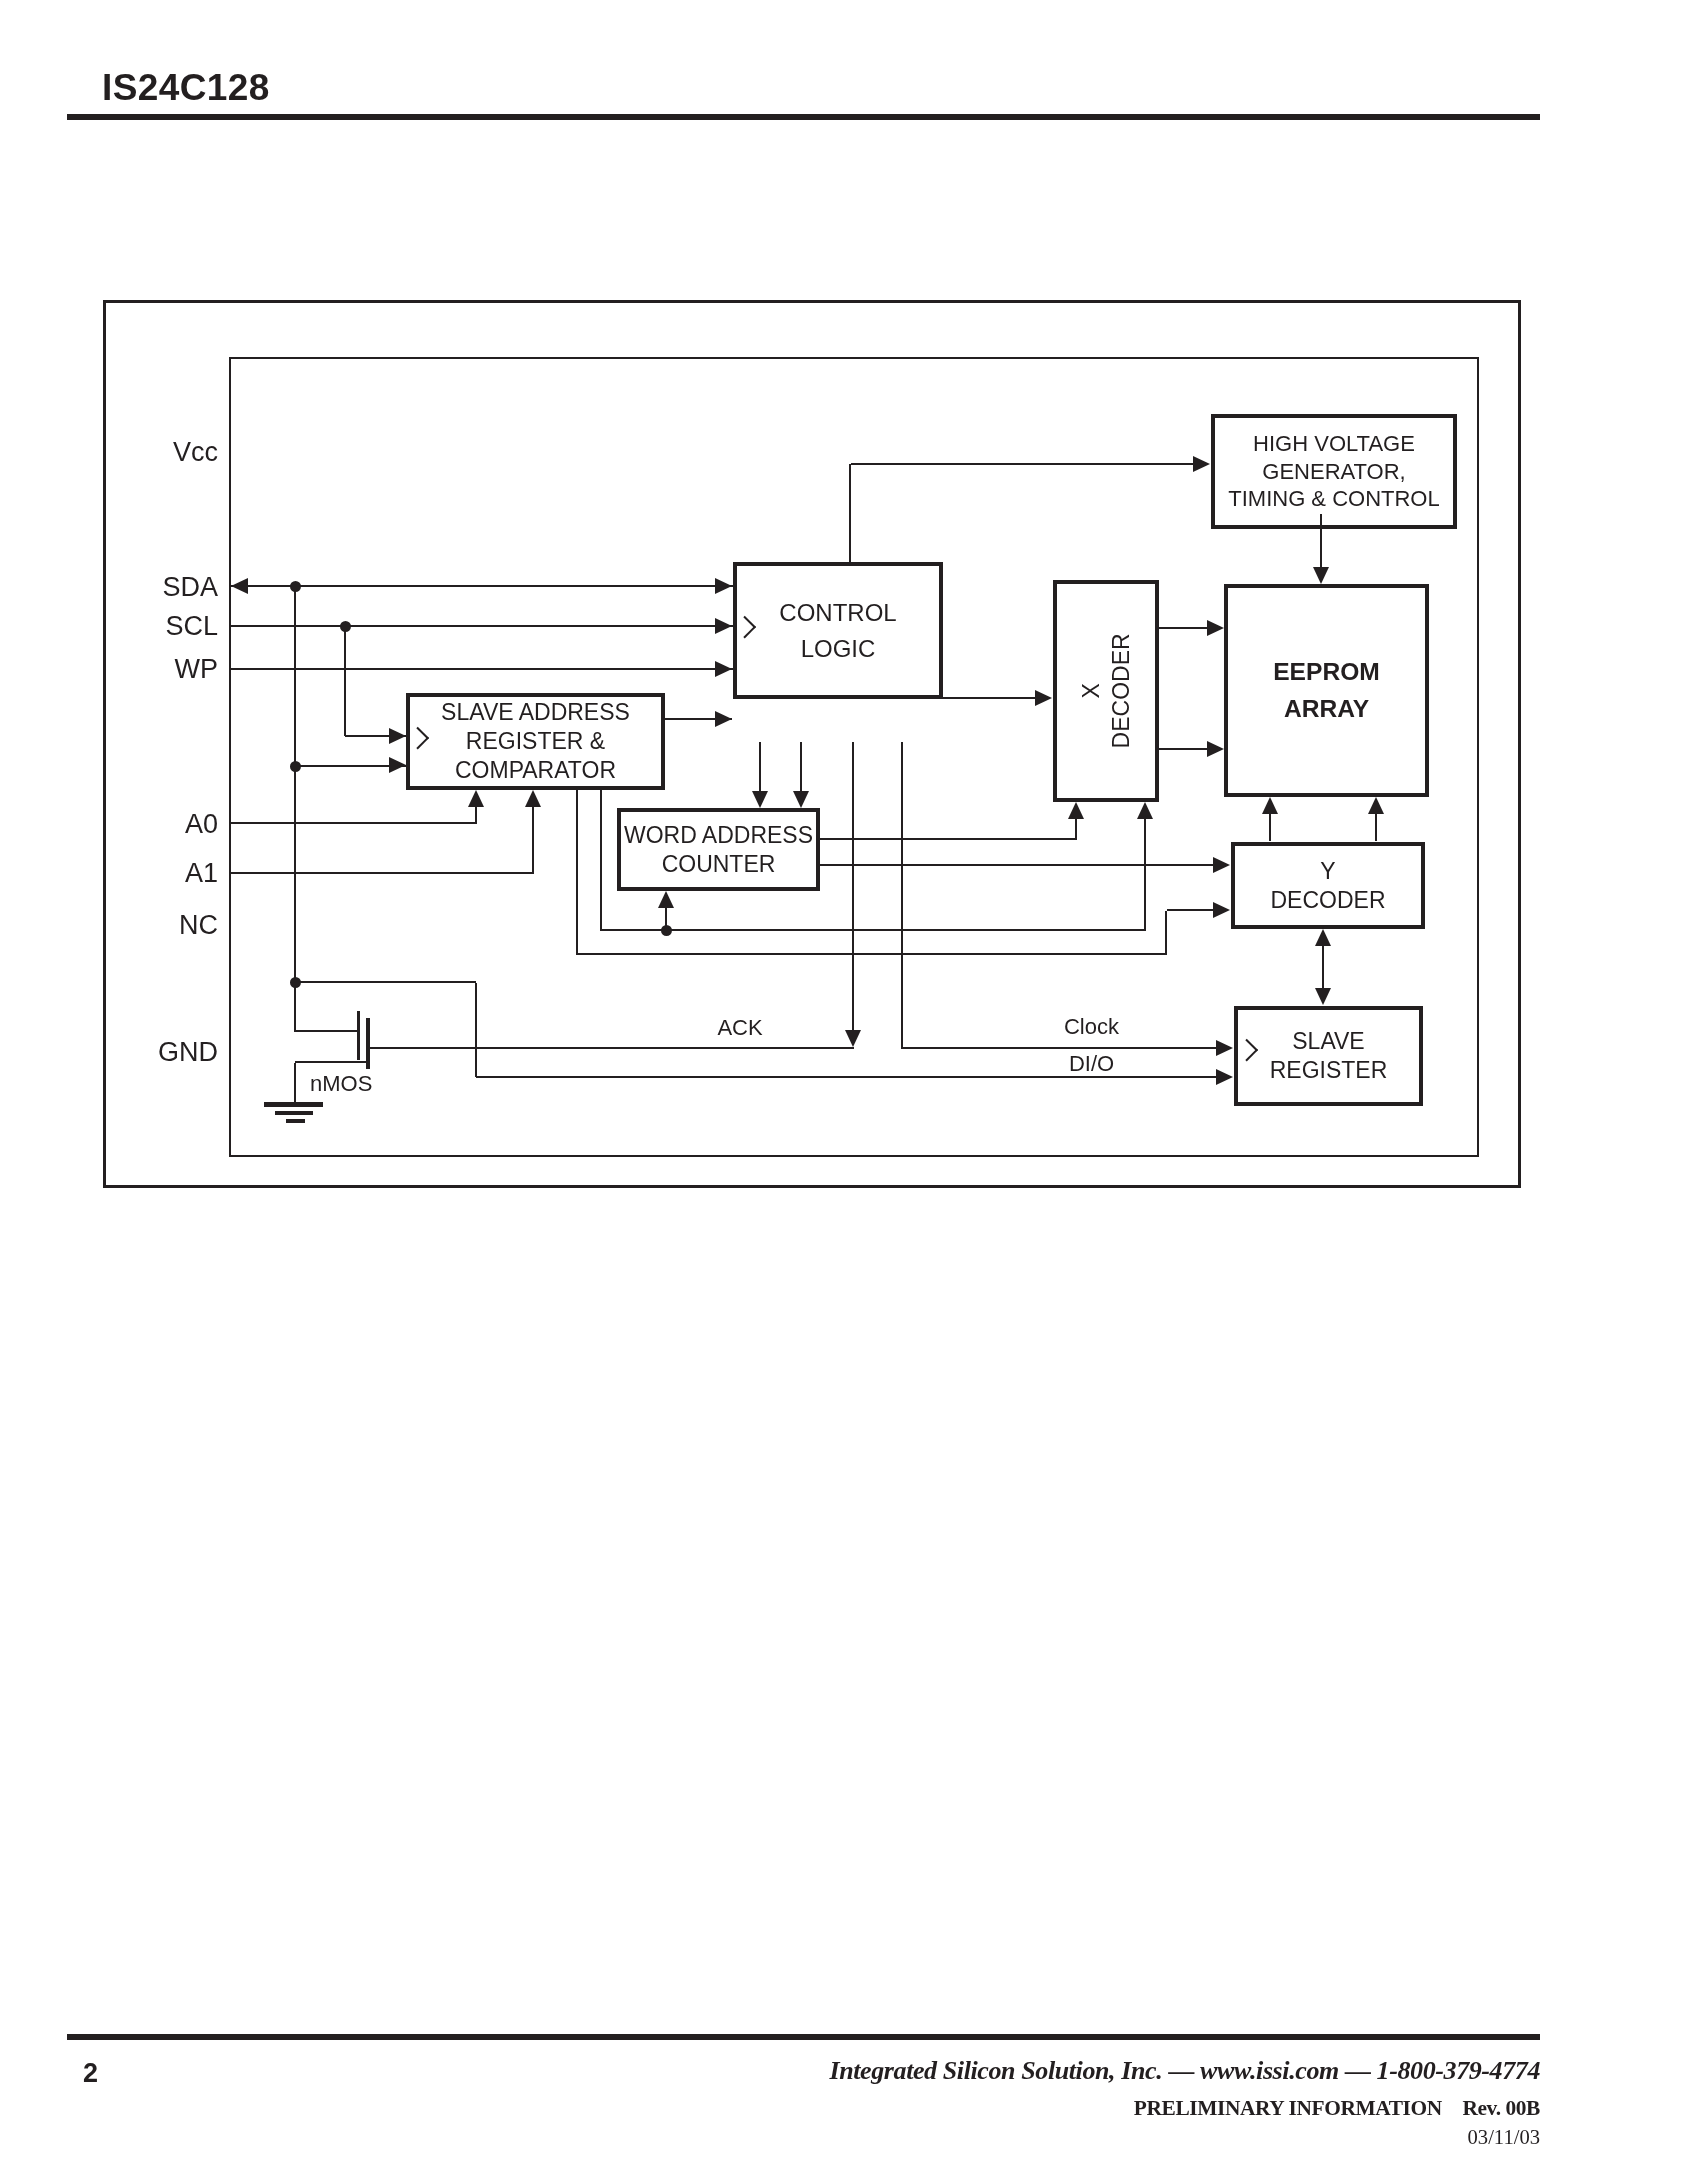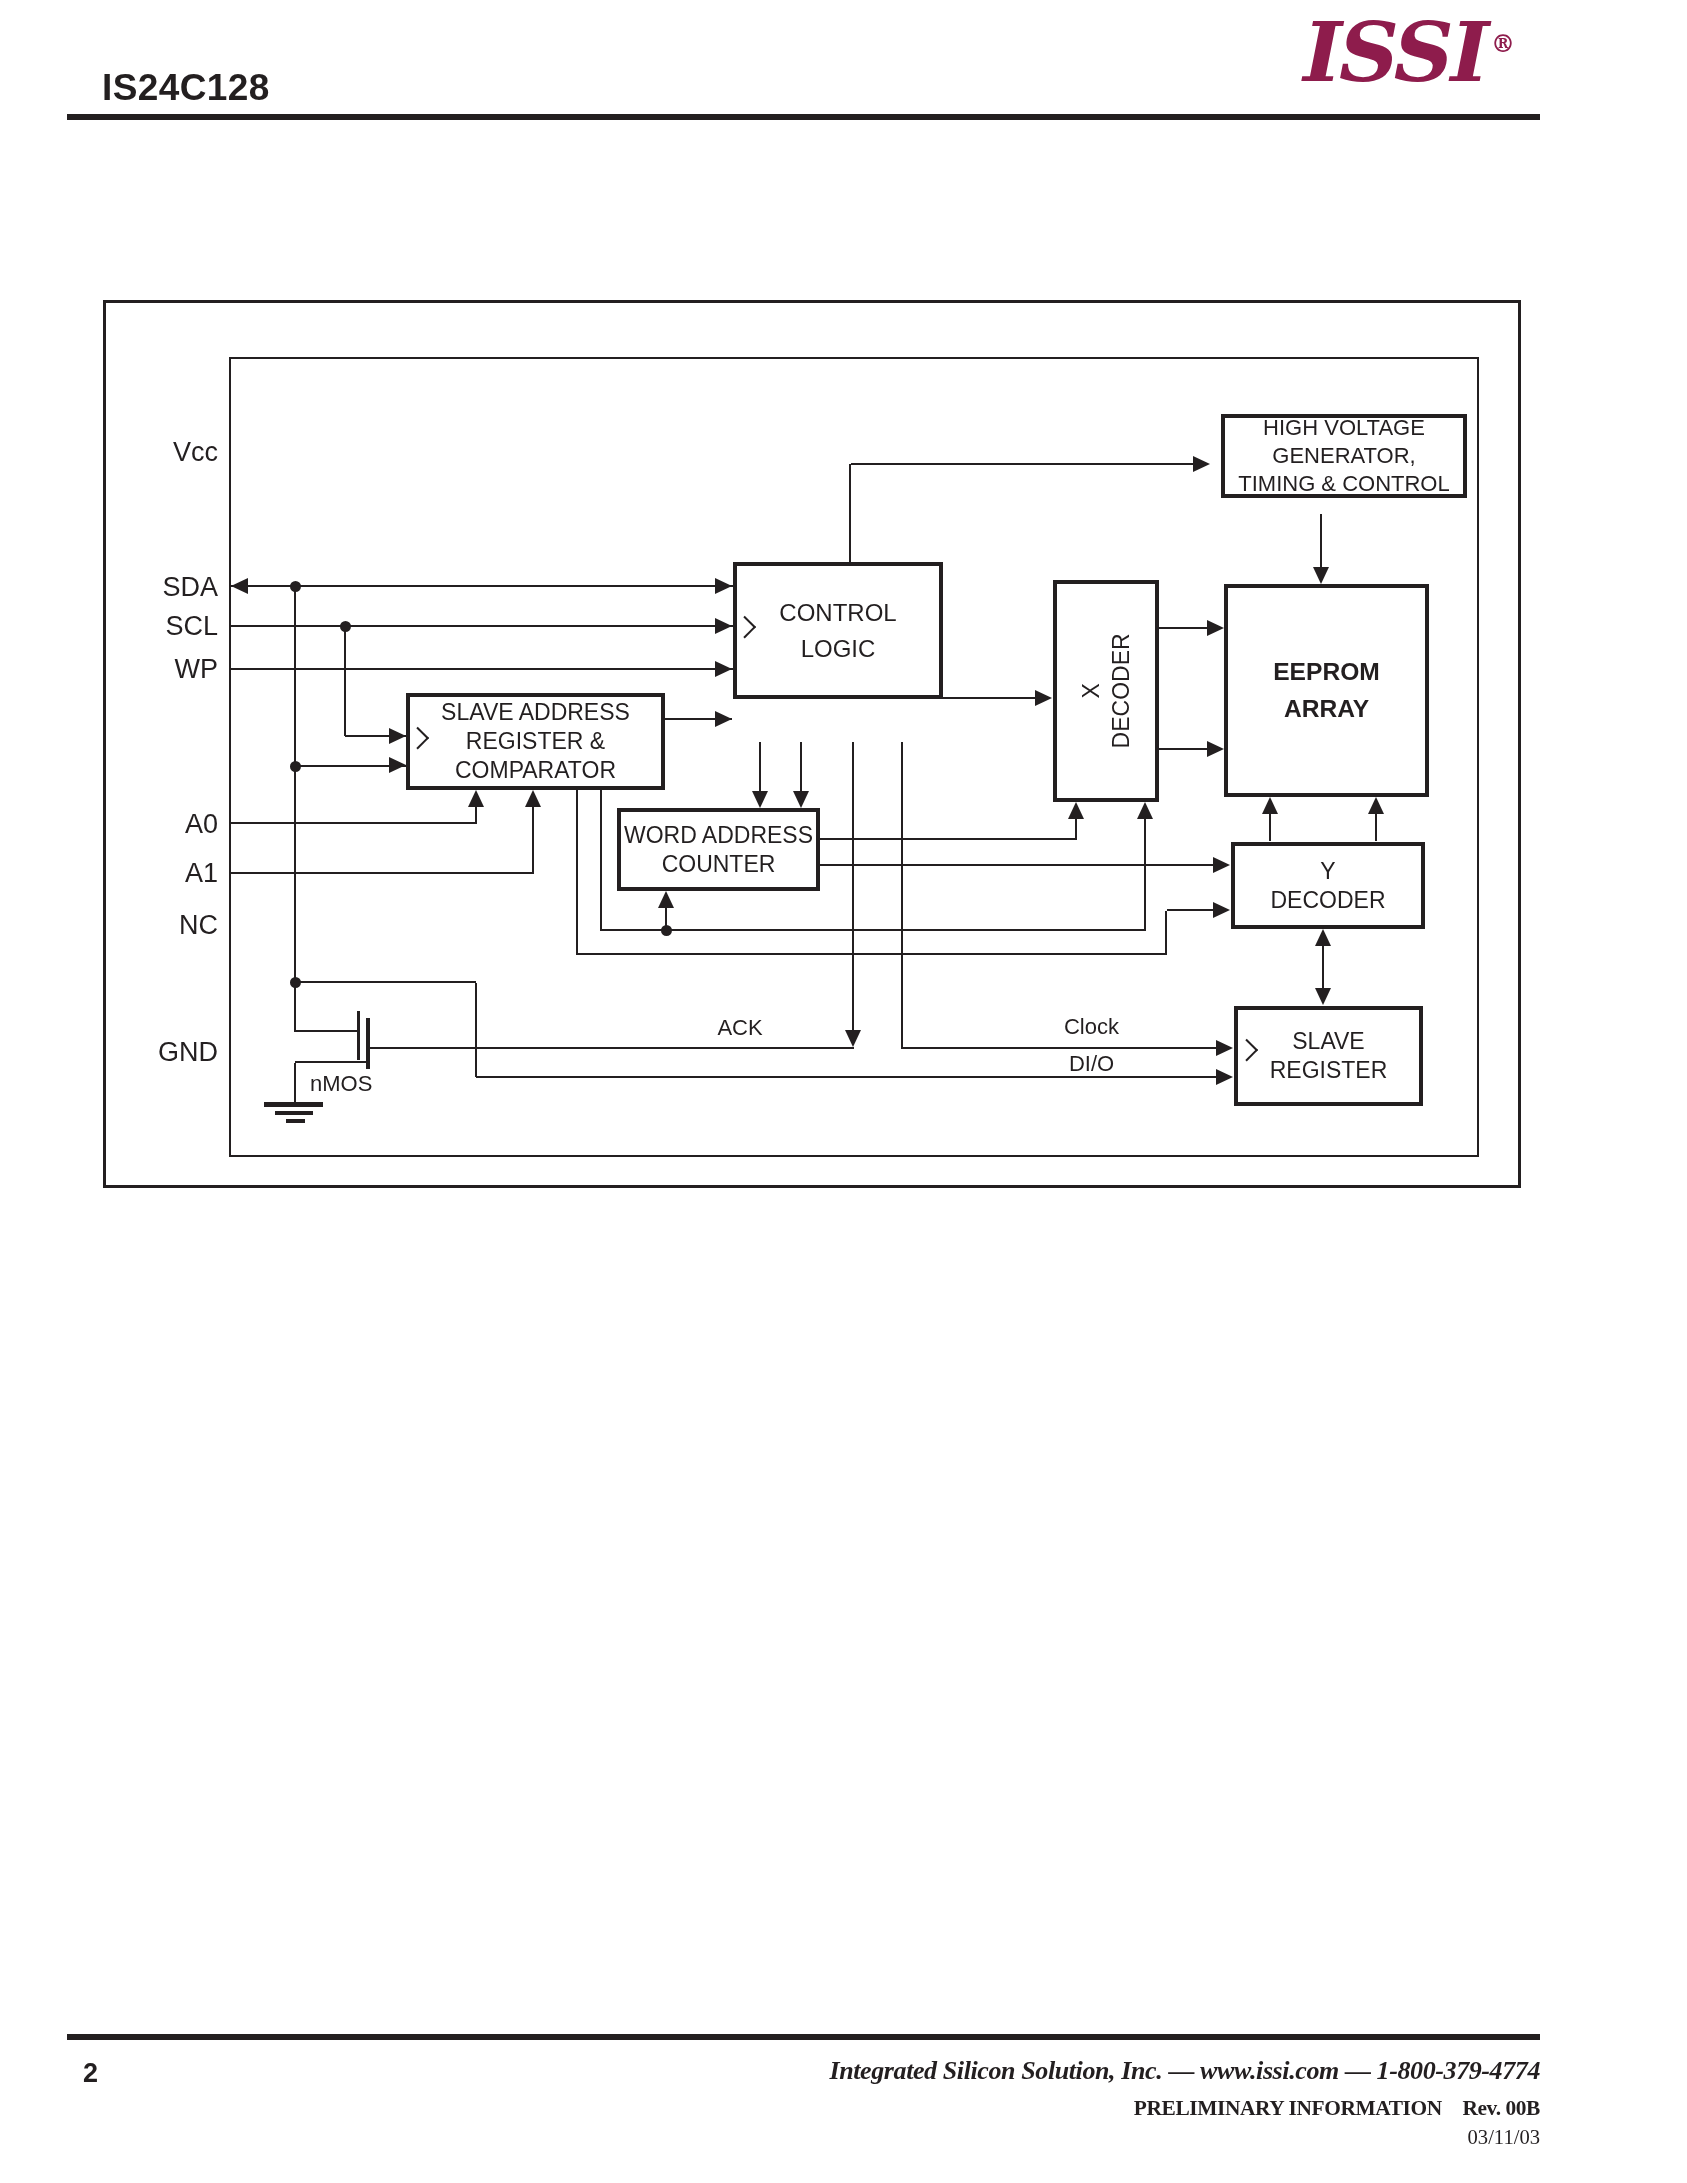--- a/index.html
+++ b/index.html
@@ -44,37 +44,36 @@
   
   .pin{width:143px;text-align:right;font-size:27px;line-height:30px;height:30px;left:75px;}
   .wlabel{font-size:22px;line-height:27px;text-align:center;}
 </style>
 </head>
 <body>
 
 <div id="page">
 
   <div class="abs" id="part-number">IS24C128</div>
-  <div class="abs" id="logo"><span>ISSI</span><span class="reg">®</span></div>
   <div class="abs rule" id="rule-top"></div>
 
 
   <div class="abs frame" id="outer-box"></div>
   <div class="abs frame" id="inner-box"></div>
 
   <div class="abs pin" style="top:437px;">Vcc</div>
   <div class="abs pin" style="top:572px;">SDA</div>
   <div class="abs pin" style="top:611px;">SCL</div>
   <div class="abs pin" style="top:654px;">WP</div>
   <div class="abs pin" style="top:809px;">A0</div>
   <div class="abs pin" style="top:858px;">A1</div>
   <div class="abs pin" style="top:910px;">NC</div>
   <div class="abs pin" style="top:1037px;">GND</div>
 
-  <div class="abs blk" style="left:1211px;top:414px;width:246px;height:84px;font-size:22px;margin-left:10px;">
+  <div class="abs blk" style="left:1211px;top:414px;width:246px;height:115px;font-size:22px;">
     <div>HIGH VOLTAGE</div>
     <div>GENERATOR,</div>
     <div>TIMING &amp; CONTROL</div>
   </div>
   <div class="abs blk" style="left:733px;top:562px;width:210px;height:137px;font-size:24px;line-height:1.5;">
     <div>CONTROL</div>
     <div>LOGIC</div>
   </div>
   <div class="abs blk" style="left:1053px;top:580px;width:106px;height:222px;">
     <div style="transform:rotate(-90deg);white-space:nowrap;text-align:center;line-height:1.3;">

